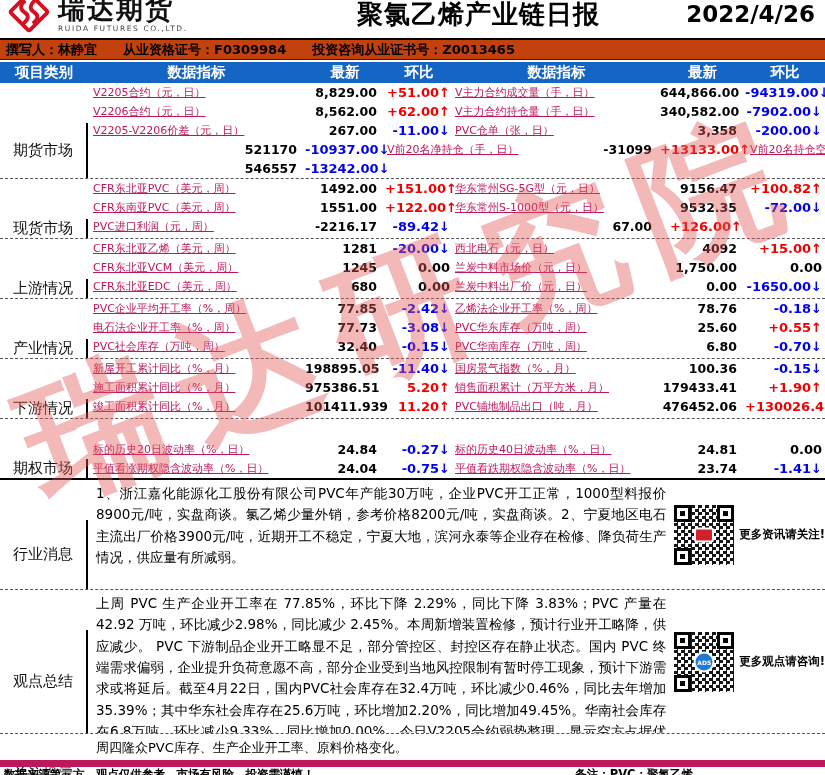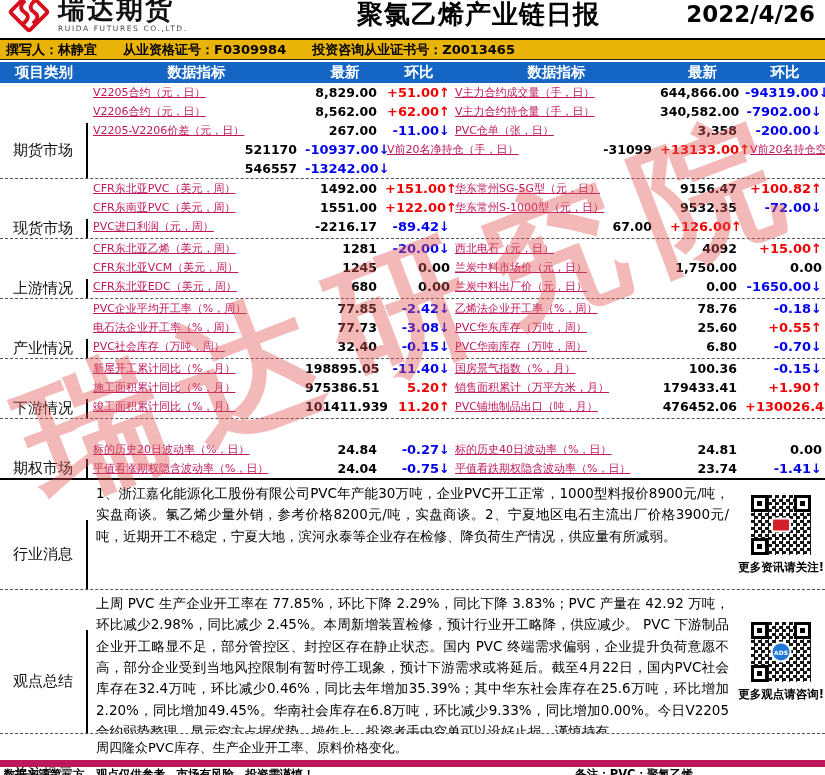--- a/index.html
+++ b/index.html
@@ -8,21 +8,21 @@
 
   
   .hdr { height: 38px; display: flex; align-items: center; padding: 2px 6px 12px 6px; }
   .brand { flex: 0 0 265px; display: flex; align-items: center; gap: 6px; }
   .brand-name { font-size: 27px; font-weight: bold; color: #111; letter-spacing: 2px; line-height: 1.05; }
   .brand-sub { font-size: 7.5px; color: #444; letter-spacing: 1.6px; }
   .title { flex: 1; text-align: center; font-size: 26px; font-weight: bold; color: #000; letter-spacing: 1px; }
   .date { flex: 0 0 120px; text-align: right; font-size: 23px; font-weight: bold; padding-right: 4px; }
 
   
-  .authorbar { height: 22px; background: #eab308; border-top: 2px solid #000; border-bottom: 1px solid #222;
+  .authorbar { height: 22px; background: #c2410c; border-top: 2px solid #000; border-bottom: 1px solid #222;
                margin-bottom: 2px; display: flex; align-items: center; gap: 26px; padding-left: 6px;
                font-size: 13px; font-weight: bold; color: #000; }
 
   
   .thead { height: 21px; background: #1565c4; color: #fff; font-weight: bold; font-size: 14.5px;
            display: grid; grid-template-columns: 88px 217px 80px 68px 207px 85px 80px; align-items: center; }
   .thead > div { text-align: center; white-space: nowrap; }
 
   
   .sec { display: flex; border-bottom: 1px dashed #555; }
@@ -44,21 +44,21 @@
   .tsec { display: flex; }
   .tsec .cat { flex: 0 0 88px; }
   .tsec-news { height: 110px; border-bottom: 1px dashed #555; }
   .tsec-sum  { height: 144px; border-bottom: 1px dashed #555; }
   .tsec-tips { height: 26px; justify-content: center; }
   .tcontent { flex: 1; padding: 3px 8px 0 8px; font-size: 13.5px; line-height: 1.58; color: #000;
               text-align: justify; overflow: hidden; }
   .tips-line { padding-top: 4px; font-size: 13px; }
 
   
-  .qrcol { flex: 0 0 88px; display: flex; flex-direction: column; align-items: center; justify-content: center; gap: 5px; }
+  .qrcol { flex: 0 0 88px; display: flex; align-items: center; justify-content: center; gap: 5px; }
   .qr { width: 60px; height: 60px; position: relative;
         background: repeating-conic-gradient(#161616 0% 25%, #fff 0% 50%); background-size: 7px 7px;
         box-shadow: 0 0 0 3px #fff; }
   .f { position: absolute; width: 17px; height: 17px; border: 3px solid #000; padding: 3px;
        background: linear-gradient(#000 0 0) content-box, linear-gradient(#fff 0 0) padding-box; }
   .f-tl { top: 0; left: 0; } .f-tr { top: 0; right: 0; } .f-bl { bottom: 0; left: 0; }
   .badge { position: absolute; top: 50%; left: 50%; transform: translate(-50%,-50%); }
   .badge-red { width: 20px; height: 15px; background: #d2212c; border: 2px solid #fff; border-radius: 3px; }
   .badge-blue { width: 21px; height: 21px; background: #2079d2; border: 2px solid #fff; border-radius: 50%;
                 display: flex; align-items: center; justify-content: center;

